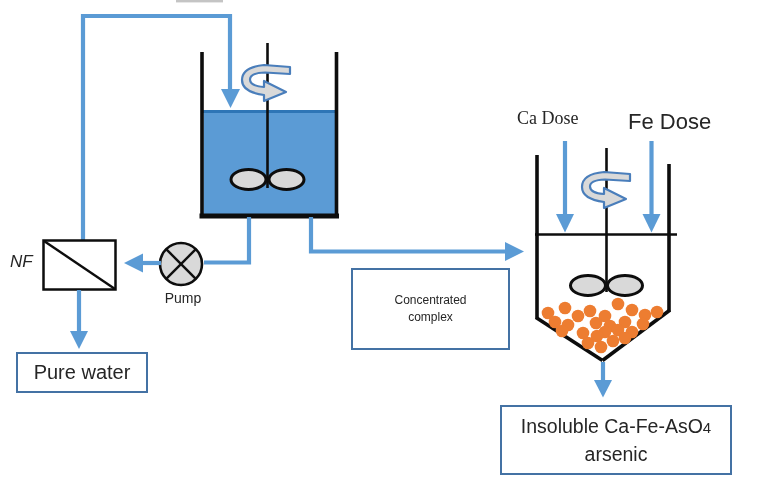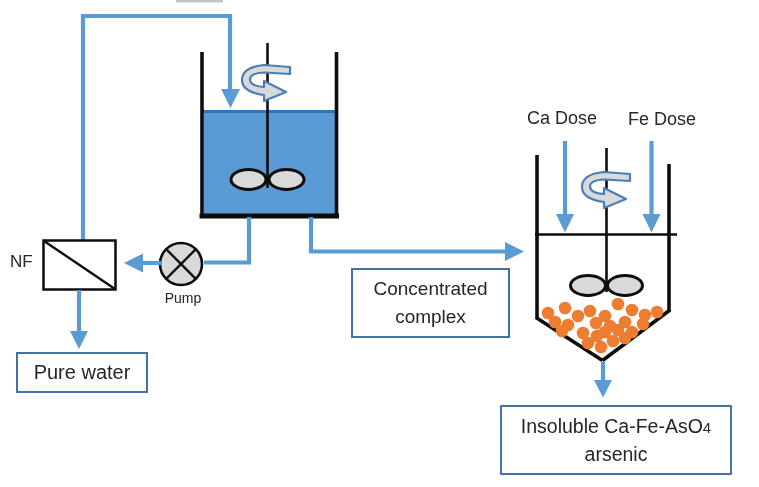--- a/index.html
+++ b/index.html
@@ -21,34 +21,34 @@
   .water{fill:var(--water-fill,#5b9bd5);}
   .water-surface{stroke:var(--water-surface,#2e75b6);stroke-width:3;}
   .blade{fill:var(--equipment-gray,#d9d9d9);stroke:var(--outline-black,#0d0d0d);stroke-width:3;}
   .pump-body{fill:var(--equipment-gray,#d9d9d9);stroke:var(--outline-black,#0d0d0d);stroke-width:2.6;}
   .nf-body{fill:#ffffff;stroke:var(--outline-black,#0d0d0d);stroke-width:2.5;}
   .spiral{fill:var(--equipment-gray,#d9d9d9);stroke:var(--spiral-blue,#4a7ebb);stroke-width:2.2;stroke-linejoin:round;}
   .particle{fill:var(--particle-orange,#ed7d31);stroke:none;}
   .artifact{fill:#c4c4c4;}
 
   .label{position:absolute;white-space:nowrap;}
-  .label-nf{left:10px;top:252px;font-size:17px;}
+  .label-nf{left:10px;top:252px;font-size:17px;font-style:italic;}
   .label-pump{left:152px;top:290px;width:62px;text-align:center;font-size:14px;}
-  .label-ca{left:517px;top:108px;width:80px;text-align:right;font-size:18px;}
-  .label-fe{left:628px;top:109px;width:80px;text-align:left;font-size:18px;}
+  .label-ca{left:517px;top:108px;width:80px;text-align:left;font-size:18px;font-family:Liberation Serif, serif;}
+  .label-fe{left:628px;top:109px;width:80px;text-align:left;font-size:22px;}
 
   .text-box{
     position:absolute;
     border:2.5px solid var(--box-border-blue,#4472a4);
     background:#ffffff;
     display:flex;flex-direction:column;align-items:center;justify-content:center;
     text-align:center;box-sizing:border-box;line-height:1.45;
   }
   .box-pure-water{left:16px;top:352px;width:132px;height:41px;font-size:20px;}
-  .box-concentrated{left:351px;top:268px;width:159px;height:70px;font-size:19px;}
+  .box-concentrated{left:351px;top:268px;width:159px;height:82px;font-size:12px;}
   .box-insoluble{left:500px;top:405px;width:232px;height:70px;font-size:19.5px;}
   .sub4{font-size:15px;}
 </style>
 </head>
 <body>
 
 <div id="stage">
 
   <svg id="diagram-svg" width="759" height="487" viewBox="0 0 759 487">
 

